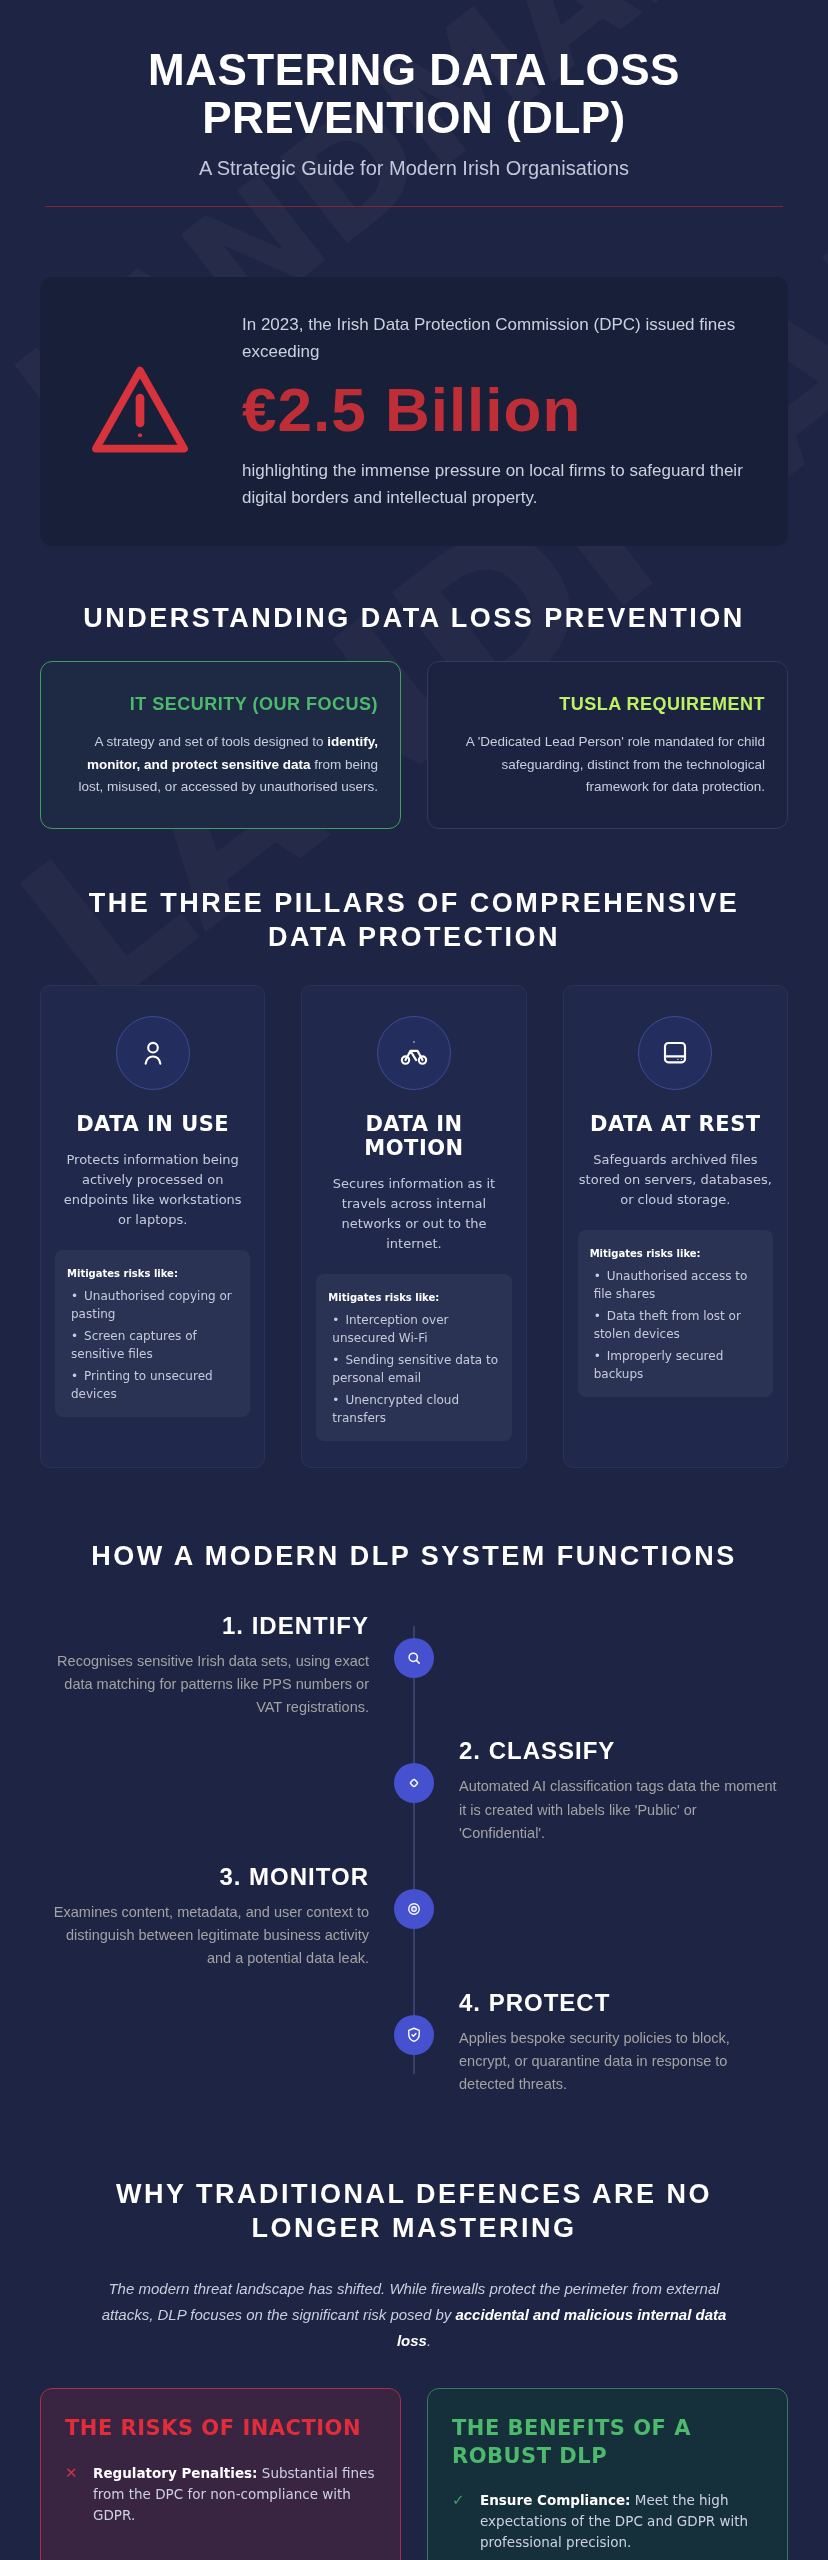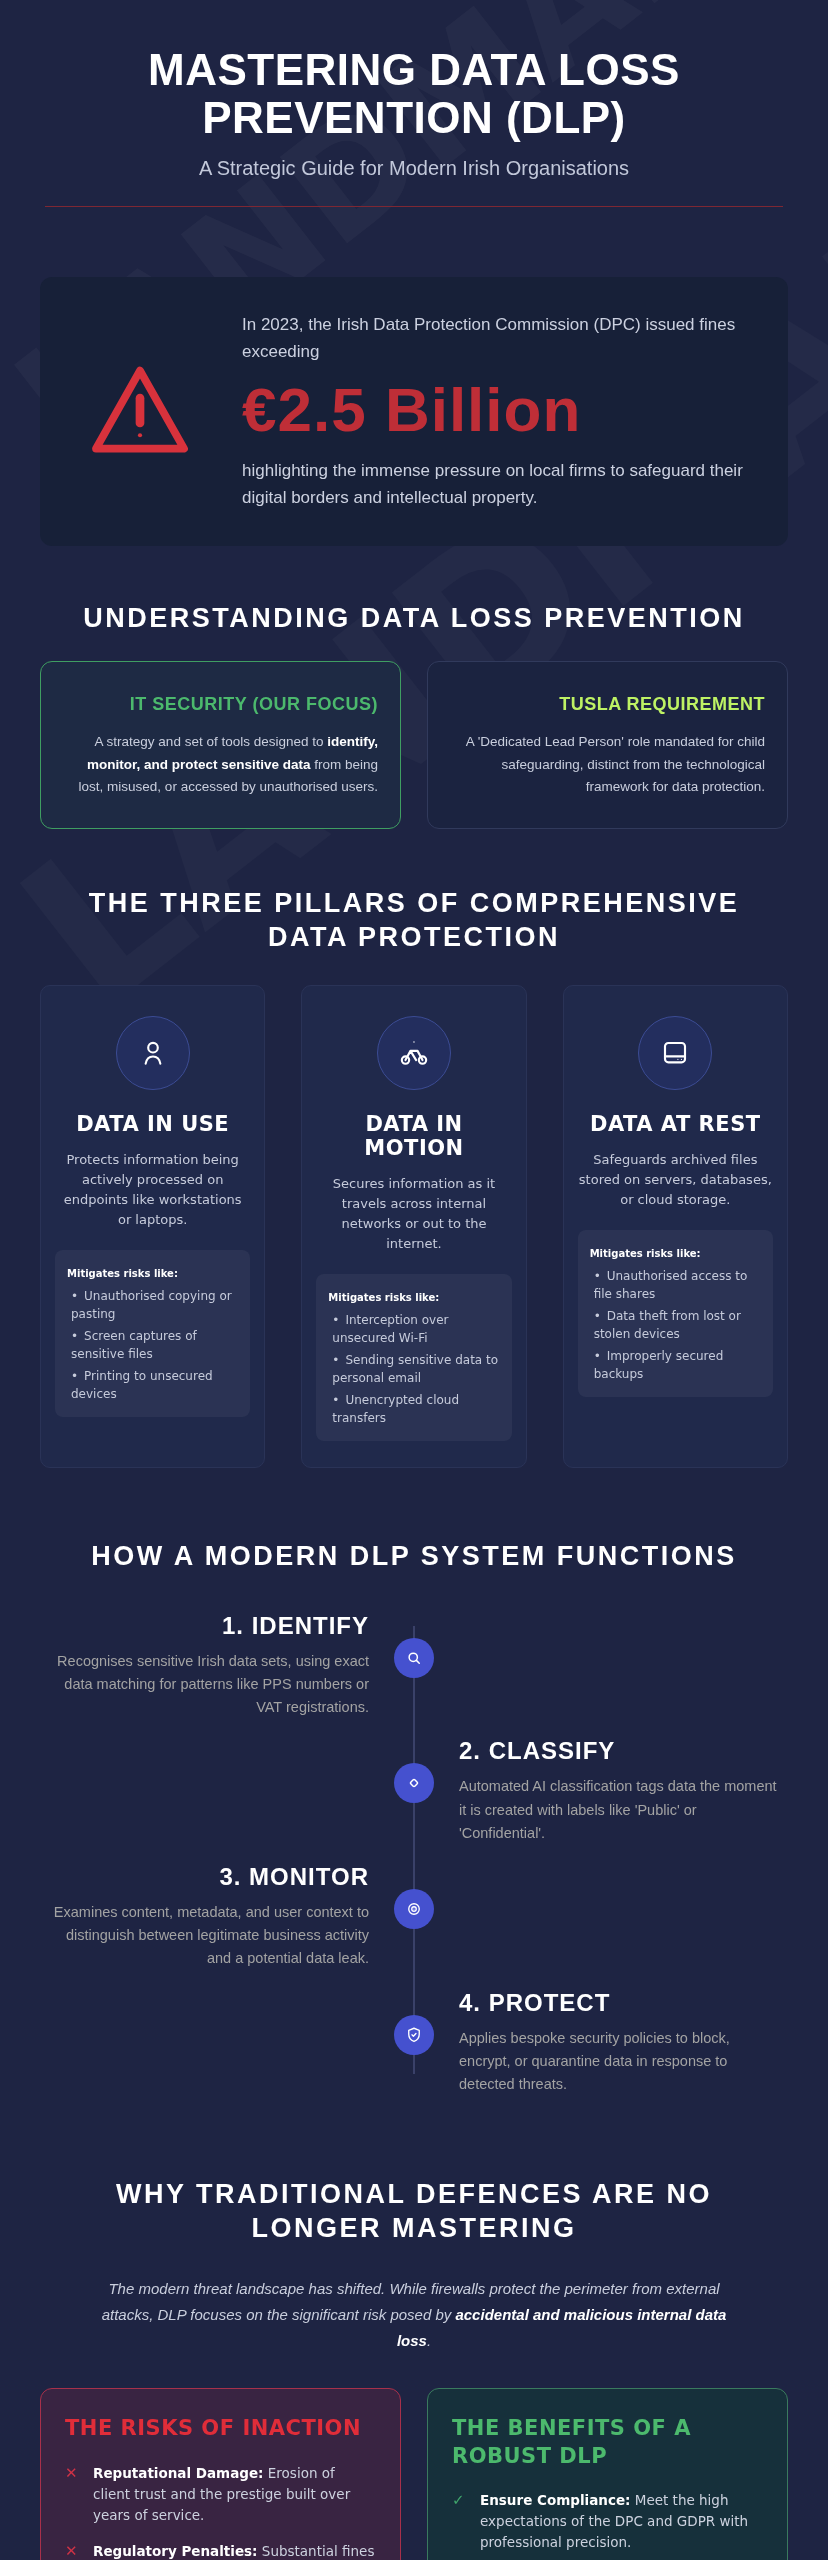--- a/index.html
+++ b/index.html
@@ -338,24 +338,20 @@
       <h2 class="sec-h">WHY TRADITIONAL DEFENCES ARE NO LONGER MASTERING</h2>
       <p class="d-para"><span>The modern threat landscape has shifted. While firewalls protect the perimeter from external attacks, DLP focuses on the significant risk posed by </span><b>accidental and malicious internal data loss</b><span>.</span></p>
 
       <div class="rb-grid">
 
         <div class="rb-card risks">
           <h3 class="rb-title">THE RISKS OF INACTION</h3>
           <ul class="rb-list">
             <li>
                 <span class="li-icon x"></span>
-                <span><b>Reputational Damage:</b><span> Erosion of client trust and the prestige built over years of service.</span></span>
-              </li>
-            <li>
-                <span class="li-icon x"></span>
                 <span><b>Regulatory Penalties:</b><span> Substantial fines from the DPC for non-compliance with GDPR.</span></span>
               </li>
 
           </ul>
         </div>
 
         <div class="rb-card benefits">
           <h3 class="rb-title">THE BENEFITS OF A ROBUST DLP</h3>
           <ul class="rb-list">
             <li>

